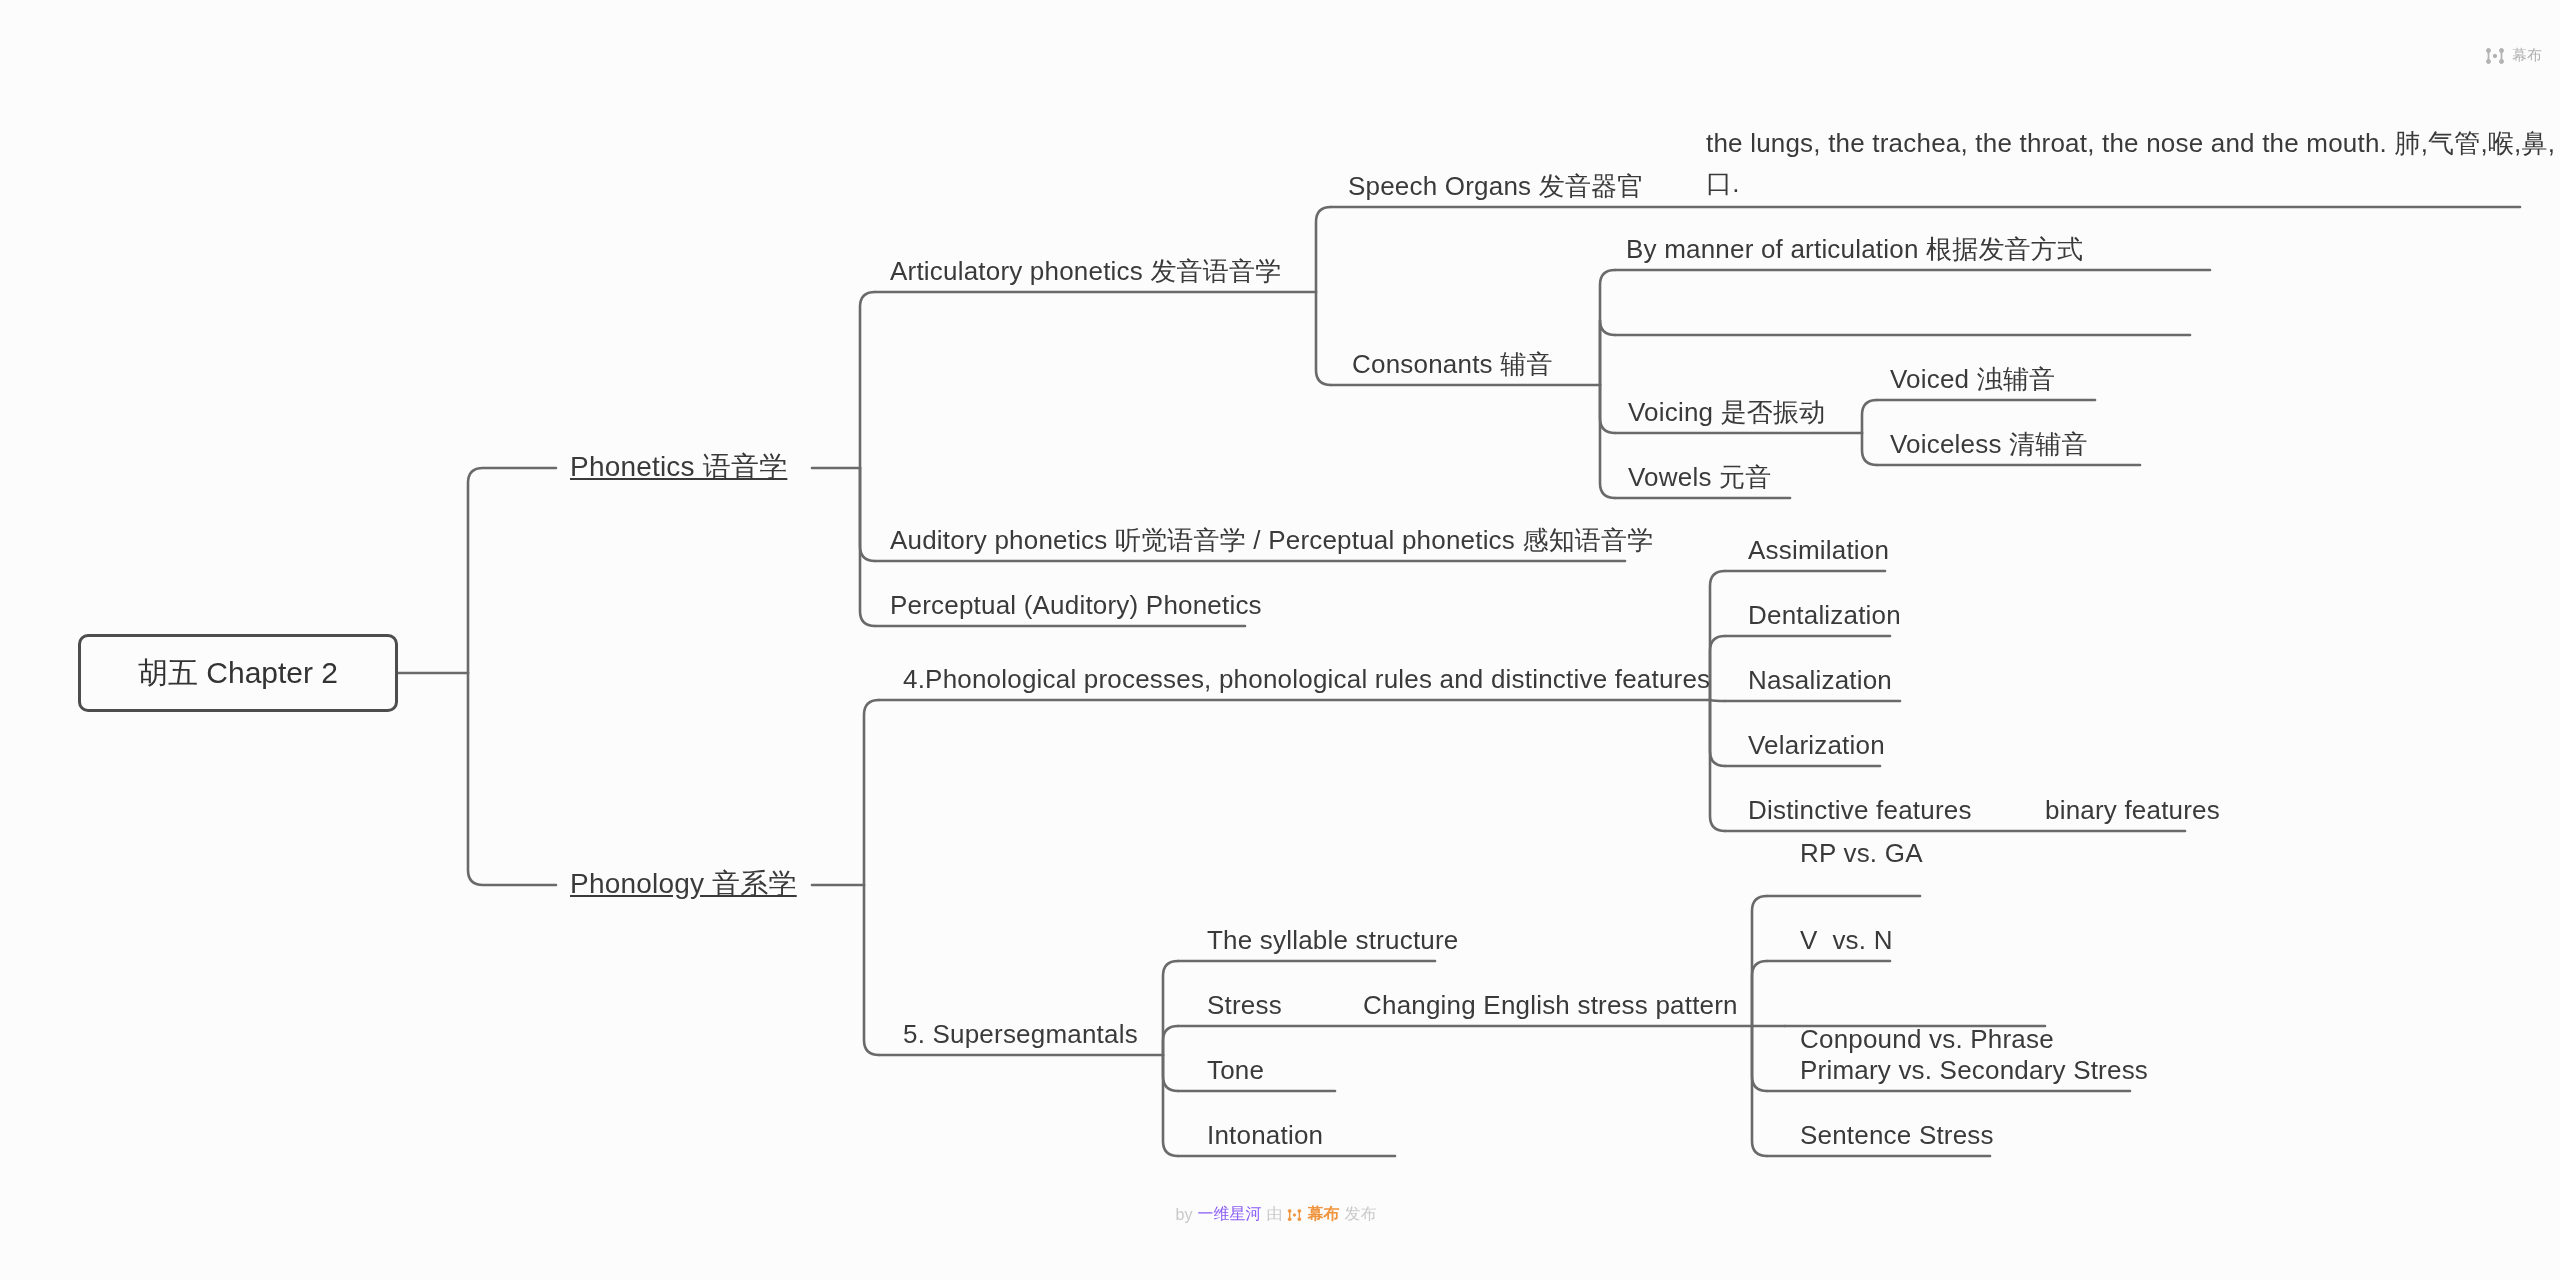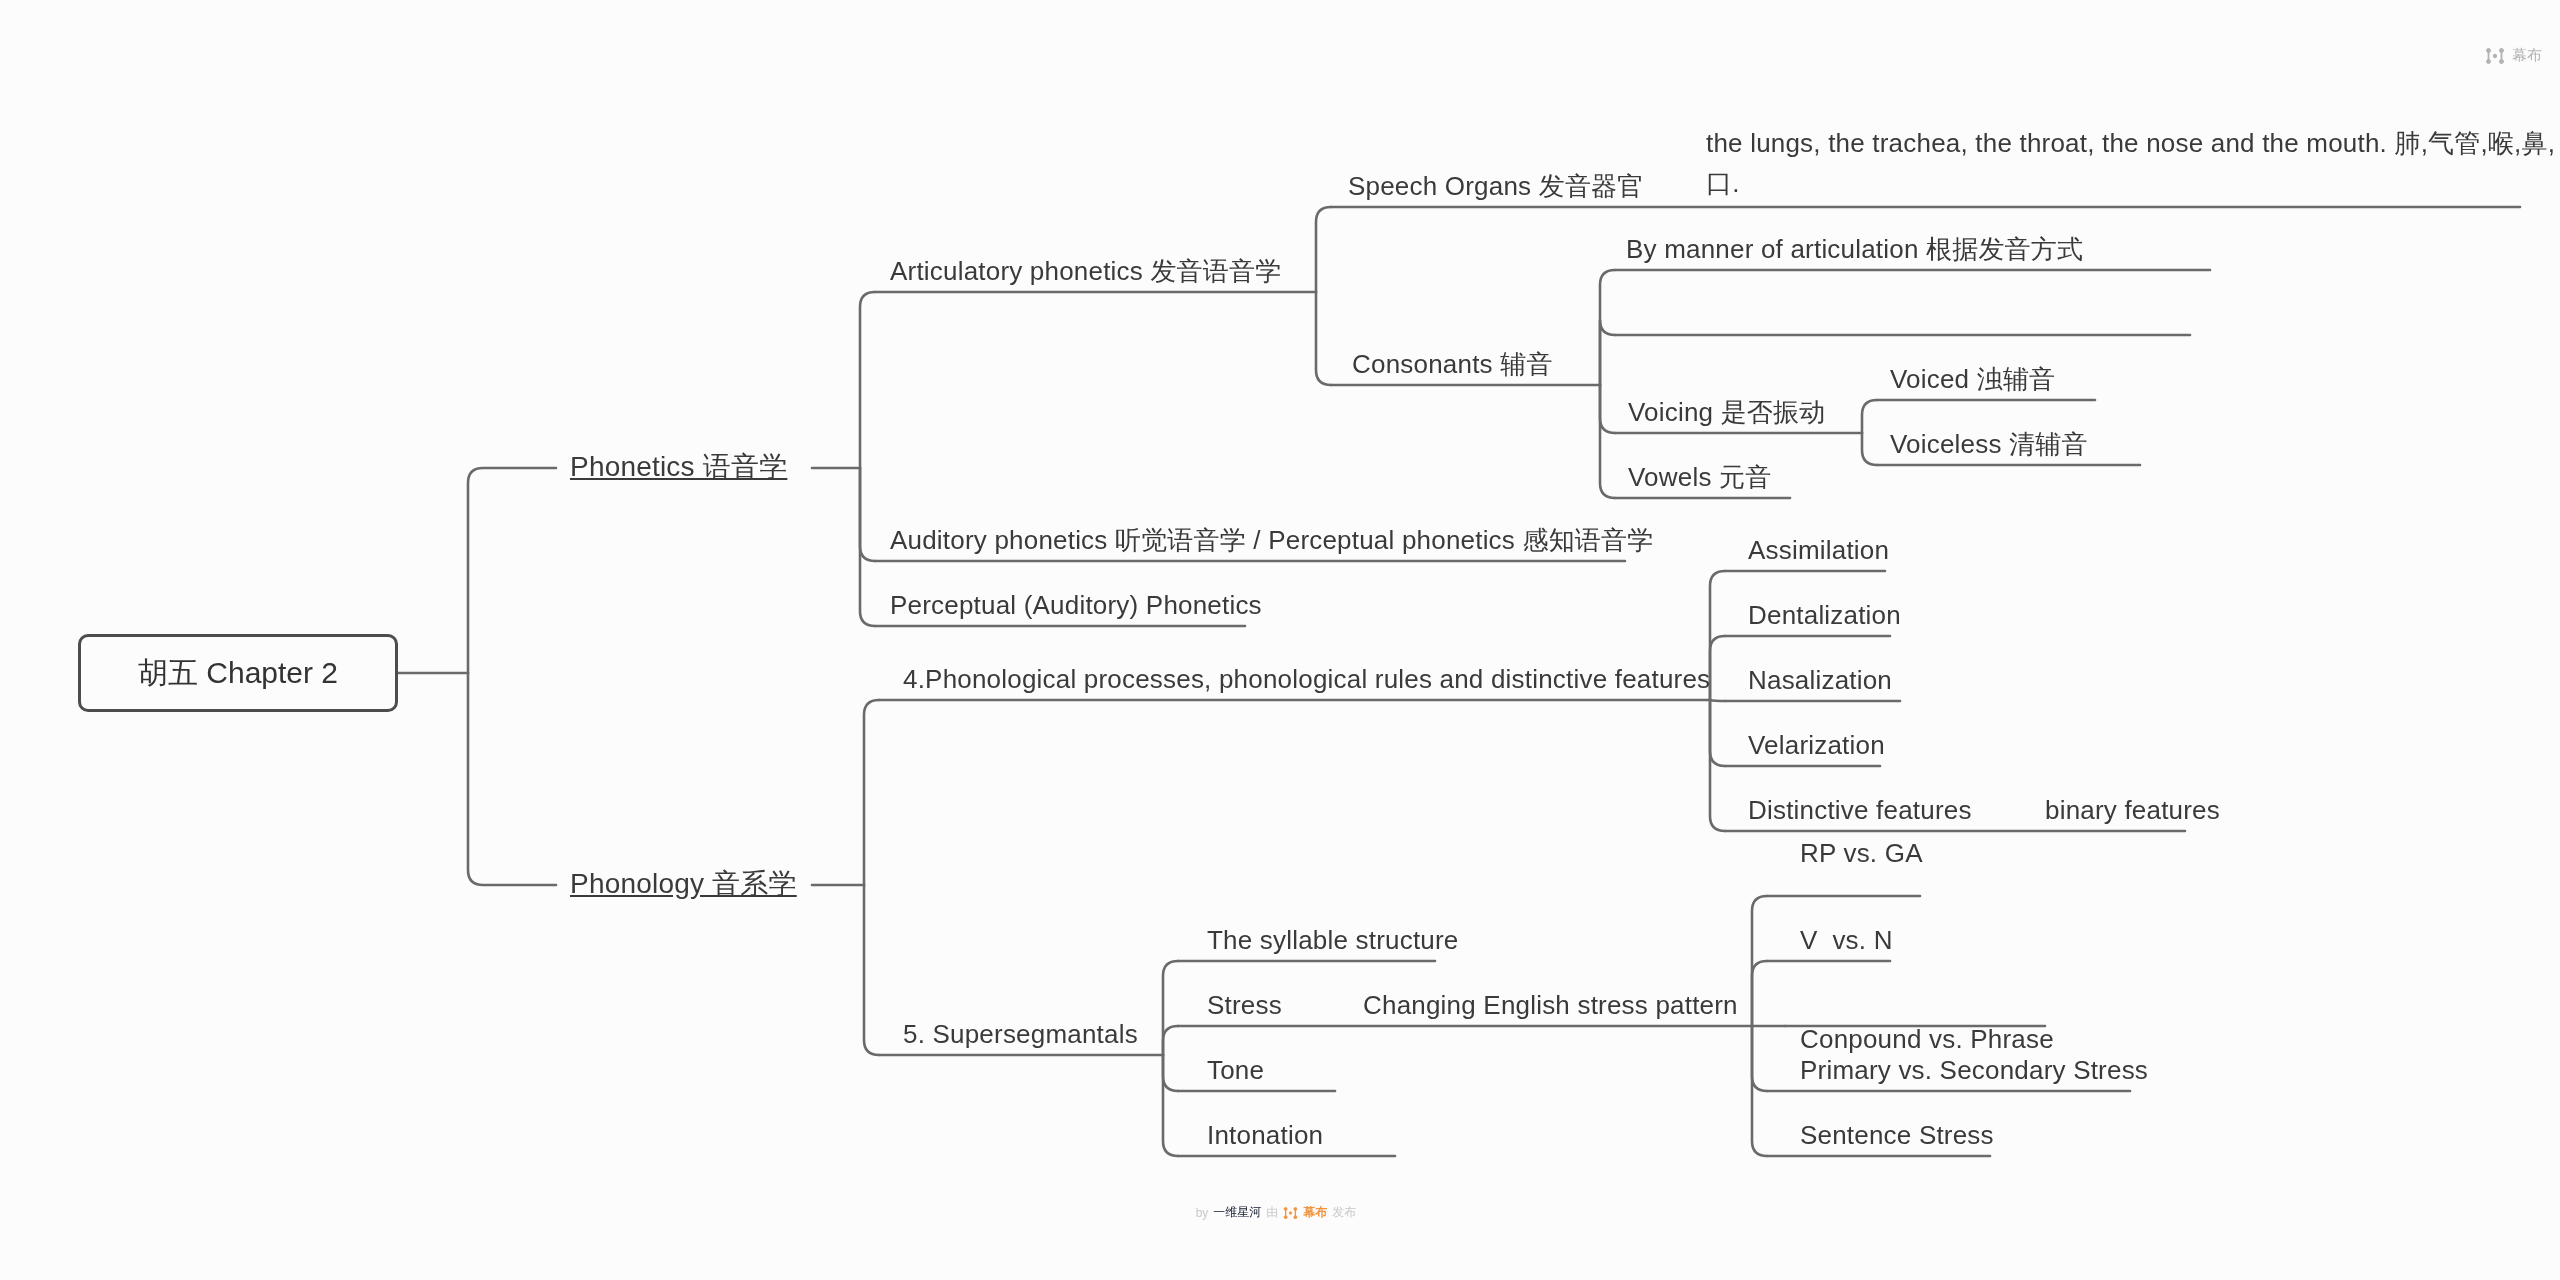--- a/index.html
+++ b/index.html
@@ -20,23 +20,23 @@
     font-size:30px;color:#333;background:#fcfcfc;box-sizing:border-box;text-align:right;
   }
   #connectors{position:absolute;left:0;top:0;}
   #connectors path{fill:none;stroke:#6a6a6a;stroke-width:2.6;stroke-linecap:round;}
   #brand-corner{
     position:absolute;right:18px;top:46px;display:flex;align-items:center;gap:7px;
     color:#b3b3b3;font-size:15px;
   }
   #watermark{
     position:absolute;left:0;right:8px;top:1204px;display:flex;justify-content:center;
-    align-items:center;gap:5px;font-size:12px;color:#c9c9c9;
+    align-items:center;gap:5px;font-size:16px;color:#c9c9c9;
   }
-  #watermark .author{color:#0f172a;}
+  #watermark .author{color:#8b5cf6;}
   #watermark .wm-brand{color:#f0953f;font-weight:bold;}
 </style>
 </head>
 <body>
 
 <div id="stage">
 
   <svg id="connectors" width="2560" height="1280" viewBox="0 0 2560 1280">
 
     <path d="M398 673 H468"></path>

